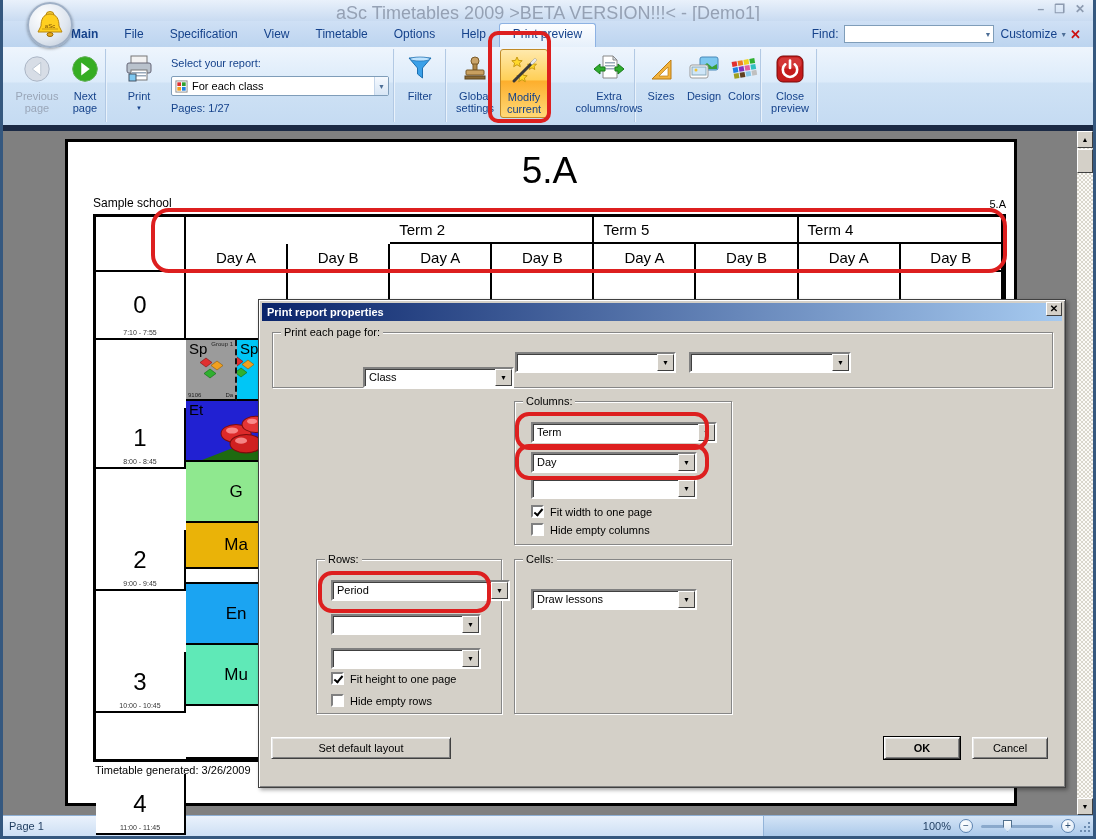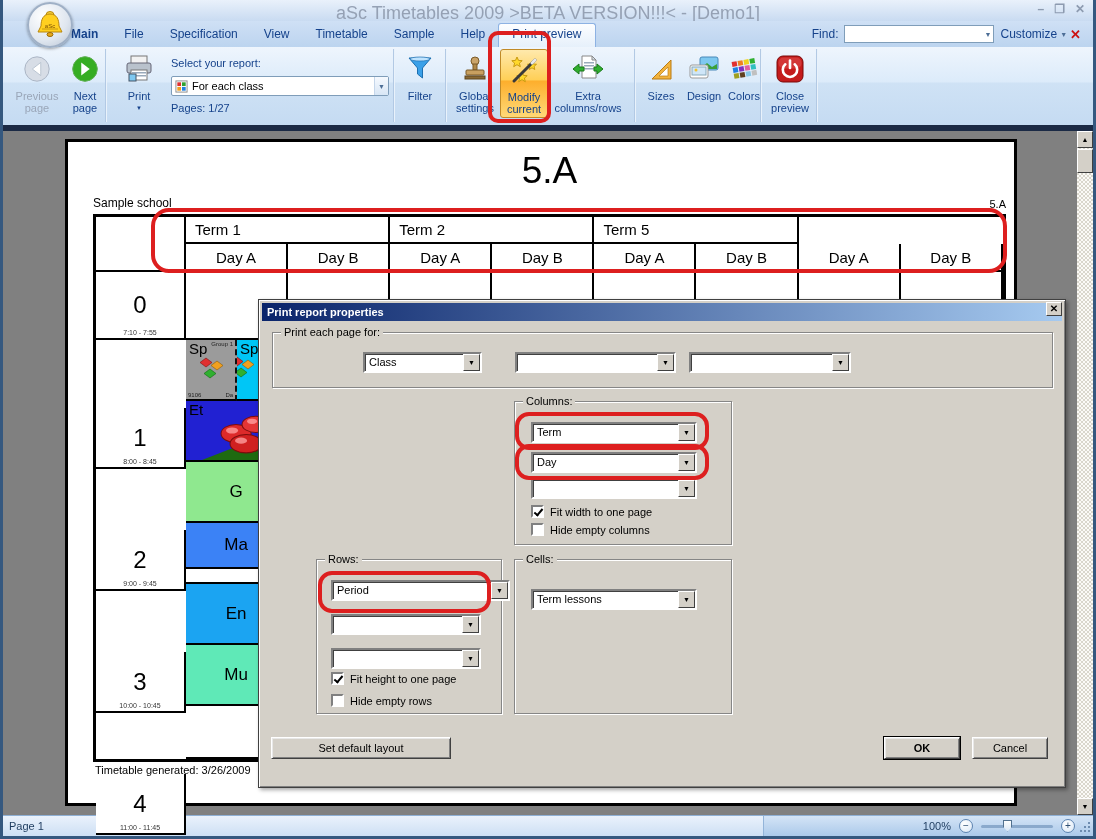--- a/index.html
+++ b/index.html
@@ -129,21 +129,21 @@
     </svg>
   </div>
 
   <div class="tabstrip">
     <div class="tabs">
       <div class="tab bold">Main</div>
       <div class="tab">File</div>
       <div class="tab">Specification</div>
       <div class="tab">View</div>
       <div class="tab">Timetable</div>
-      <div class="tab">Sample</div>
+      <div class="tab">Options</div>
       <div class="tab">Help</div>
       <div class="tab active">Print preview</div>
     </div>
     <div class="findwrap">
       <span>Find:</span>
       <div class="findbox">
           <span class="arr">▼</span>
         </div>
       <div class="customize">
         <span>Customize</span>
@@ -237,21 +237,21 @@
             <path d="M9 3 l1.5 3.4 3.7.3 -2.8 2.4 .9 3.6 -3.3 -2 -3.3 2 .9 -3.6 -2.8 -2.4 3.7 -.3 z"></path>
             <path d="M24 7 l1.3 3 3.2.3 -2.4 2.1 .7 3.1 -2.8 -1.7 -2.8 1.7 .7 -3.1 -2.4 -2.1 3.2 -.3 z"></path>
             <path d="M14 18 l1.5 3.4 3.7.3 -2.8 2.4 .9 3.6 -3.3 -2 -3.3 2 .9 -3.6 -2.8 -2.4 3.7 -.3 z"></path>
           </g>
           <line x1="6" y1="27" x2="27" y2="6" stroke="#3a3a3a" stroke-width="3" stroke-linecap="round"></line>
           <line x1="24" y1="9" x2="27" y2="6" stroke="#e8e8e8" stroke-width="3" stroke-linecap="round"></line>
         </svg>
       </span>
         <span style="white-space:pre-line;width:48px">Modify current</span>
     </div>
-    <div class="rbtn" style="left:551px;width:68px">
+    <div class="rbtn" style="left:572px;width:68px">
       <span class="ic">
         <svg width="32" height="30" viewBox="0 0 32 30">
             <path d="M10 2 h10 l4 4 v18 h-14 z" fill="#fff" stroke="#888"></path>
             <path d="M20 2 l4 4 h-4 z" fill="#d8e0e8" stroke="#888"></path>
             <rect x="12" y="8" width="10" height="1.5" fill="#9ab"></rect>
             <rect x="12" y="11" width="10" height="1.5" fill="#9ab"></rect>
             <rect x="12" y="14" width="10" height="1.5" fill="#9ab"></rect>
             <path d="M1 15 l6 -5 v3 h5 v4 h-5 v3 z" fill="#2fae2f" stroke="#1a7a1a"></path>
             <path d="M31 15 l-6 -5 v3 h-3 v4 h3 v3 z" fill="#2fae2f" stroke="#1a7a1a"></path>
           </svg>
@@ -318,28 +318,28 @@
 
   <div class="previewarea"></div>
   <div class="page">
     <div class="bigtitle">5.A</div>
     <div class="schoolrow">
       <span>Sample school</span>
       <span class="right">5.A</span>
     </div>
     <div class="tt" id="tt">
         <div class="c" style="left:0;top:0;width:90px;height:55px"></div>
-        <div class="c th" style="left:90px;top:0;width:204.2px;height:27px">
-          <span>Term 1</span>
-        </div>
         <div class="c th" style="left:294.2px;top:0;width:204.2px;height:27px">
           <span>Term 2</span>
         </div>
         <div class="c th" style="left:498.4px;top:0;width:204.2px;height:27px">
           <span>Term 5</span>
+        </div>
+        <div class="c th" style="left:702.5999999999999px;top:0;width:204.2px;height:27px">
+          <span>Term 4</span>
         </div>
         <div class="c dh" style="left:90px;top:27px;width:102.1px;height:28px">Day A</div>
         <div class="c dh" style="left:192.1px;top:27px;width:102.1px;height:28px">Day B</div>
         <div class="c dh" style="left:294.2px;top:27px;width:102.1px;height:28px">Day A</div>
         <div class="c dh" style="left:396.29999999999995px;top:27px;width:102.1px;height:28px">Day B</div>
         <div class="c dh" style="left:498.4px;top:27px;width:102.1px;height:28px">Day A</div>
         <div class="c dh" style="left:600.5px;top:27px;width:102.1px;height:28px">Day B</div>
         <div class="c dh" style="left:702.5999999999999px;top:27px;width:102.1px;height:28px">Day A</div>
         <div class="c dh" style="left:804.6999999999999px;top:27px;width:102.1px;height:28px">Day B</div>
         <div class="c pc" style="left:0;top:55px;width:90px;height:68px">
@@ -433,21 +433,21 @@
           <span class="ptime">11:00 - 11:45</span>
         </div>
         <div class="c" style="left:90px;top:306px;width:102.1px;height:61px"></div>
         <div class="c" style="left:192.1px;top:306px;width:102.1px;height:61px"></div>
         <div class="c" style="left:294.2px;top:306px;width:102.1px;height:61px"></div>
         <div class="c" style="left:396.29999999999995px;top:306px;width:102.1px;height:61px"></div>
         <div class="c" style="left:498.4px;top:306px;width:102.1px;height:61px"></div>
         <div class="c" style="left:600.5px;top:306px;width:102.1px;height:61px"></div>
         <div class="c" style="left:702.5999999999999px;top:306px;width:102.1px;height:61px"></div>
         <div class="c" style="left:804.6999999999999px;top:306px;width:102.1px;height:61px"></div>
-        <div class="lesson" style="left:90px;top:306px;width:102.1px;height:46px;background:#3b82f6">
+        <div class="lesson" style="left:90px;top:306px;width:102.1px;height:46px;background:#eab308">
           <span class="lcenter">Ma</span>
         </div>
         <div class="c" style="left:90px;top:367px;width:102.1px;height:61px"></div>
         <div class="c" style="left:192.1px;top:367px;width:102.1px;height:61px"></div>
         <div class="c" style="left:294.2px;top:367px;width:102.1px;height:61px"></div>
         <div class="c" style="left:396.29999999999995px;top:367px;width:102.1px;height:61px"></div>
         <div class="c" style="left:498.4px;top:367px;width:102.1px;height:61px"></div>
         <div class="c" style="left:600.5px;top:367px;width:102.1px;height:61px"></div>
         <div class="c" style="left:702.5999999999999px;top:367px;width:102.1px;height:61px"></div>
         <div class="c" style="left:804.6999999999999px;top:367px;width:102.1px;height:61px"></div>
@@ -484,37 +484,37 @@
   </div>
 
   <div class="dialog">
     <div class="dtitle">
         <span>Print report properties</span>
       </div>
     <div class="dclose">✕</div>
 
     <div class="grp" style="left:13px;top:32px;width:781px;height:56px">
       <span class="glabel">Print each page for:</span>
-      <div class="combo" style="left:90px;top:19px;width:119px">
+      <div class="combo" style="left:90px;top:34px;width:151px">
         <span class="cval">Class</span>
         <span class="cab">▼</span>
       </div>
       <div class="combo" style="left:242px;top:19px;width:161px">
         <span class="cval"></span>
         <span class="cab">▼</span>
       </div>
       <div class="combo" style="left:416px;top:19px;width:162px">
         <span class="cval"></span>
         <span class="cab">▼</span>
       </div>
     </div>
 
     <div class="grp" style="left:255px;top:101px;width:218px;height:144px">
       <span class="glabel">Columns:</span>
-      <div class="combo" style="left:16px;top:20px;width:166px">
+      <div class="combo" style="left:16px;top:20px;width:186px">
         <span class="cval">Term</span>
         <span class="cab">▼</span>
       </div>
       <div class="combo" style="left:16px;top:50px;width:166px">
         <span class="cval">Day</span>
         <span class="cab">▼</span>
       </div>
       <div class="combo" style="left:16px;top:76px;width:166px">
         <span class="cval"></span>
         <span class="cab">▼</span>
@@ -549,21 +549,21 @@
       </div>
       <div class="cbrow" style="left:14px;top:134px">
         <span class="cb"></span>
         <span>Hide empty rows</span>
       </div>
     </div>
 
     <div class="grp" style="left:255px;top:259px;width:218px;height:155px">
       <span class="glabel">Cells:</span>
       <div class="combo" style="left:16px;top:29px;width:166px">
-        <span class="cval">Term lessons</span>
+        <span class="cval">Draw lessons</span>
         <span class="cab">▼</span>
       </div>
     </div>
 
     <div class="dbtn" style="left:12px;top:437px;width:180px">
         <span>Set default layout</span>
       </div>
     <div class="dbtn def" style="left:625px;top:437px;width:76px">
         <span>OK</span>
       </div>

